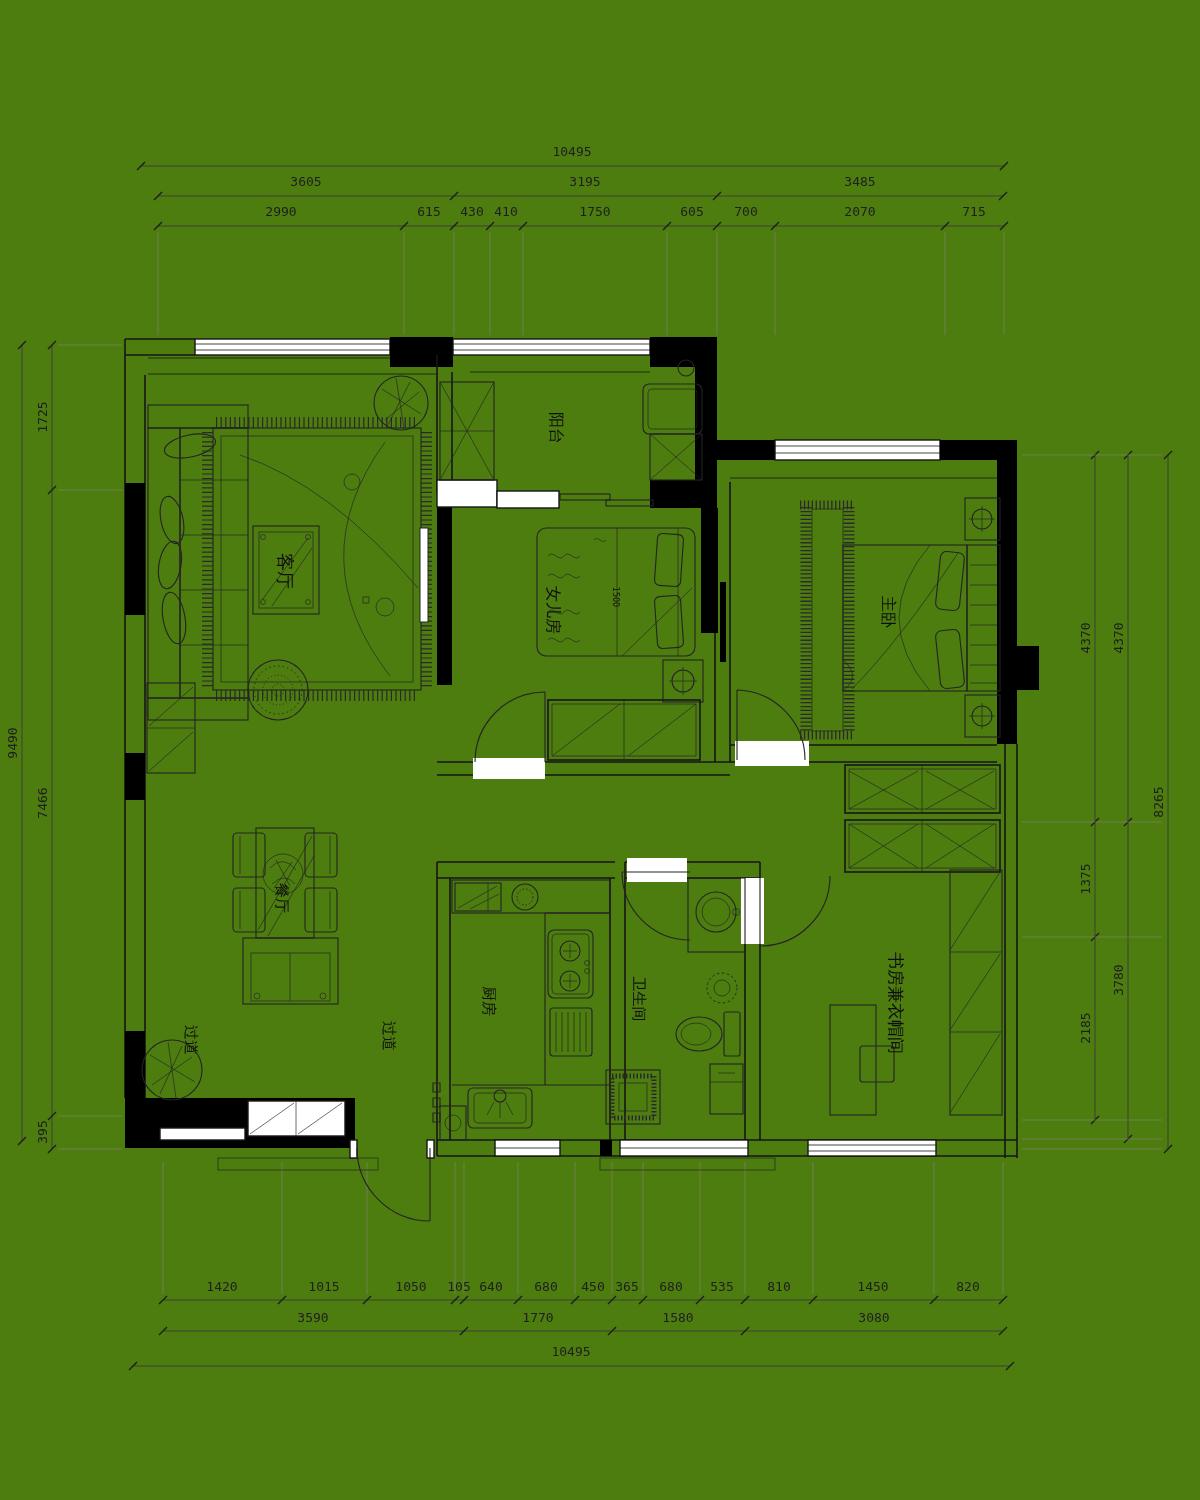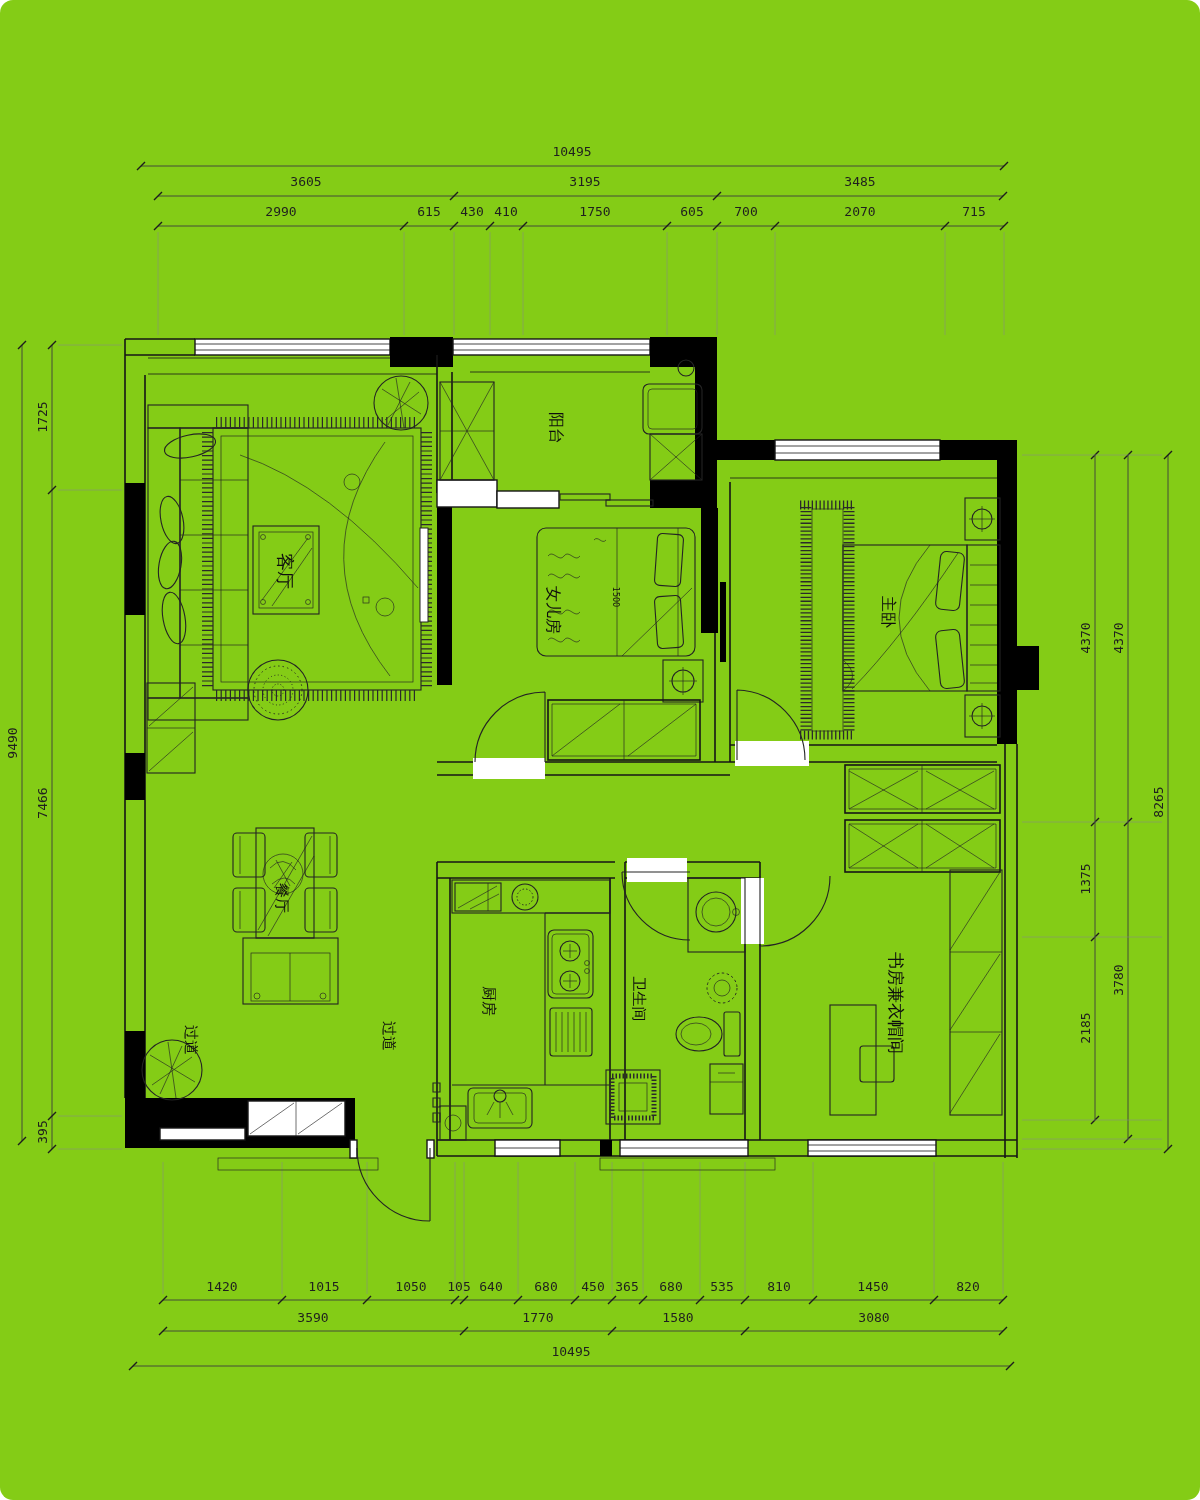--- a/index.html
+++ b/index.html
@@ -1,16 +1,16 @@
 <!DOCTYPE html>
 <html><head>
 <meta charset="utf-8">
 <style>
   html,body{margin:0;padding:0;background:#fff;}
-  .stage{width:1200px;height:1500px;position:relative;background:#84cc16;border-radius:13px;}
+  .stage{width:1200px;height:1500px;position:relative;background:#4d7c0f;}
   svg{display:block;}
   
   .w   {stroke:#161616;stroke-width:1.6;fill:none;}
   .w7  {stroke:#161616;stroke-width:.8;fill:none;}
   .wf  {stroke:#161616;stroke-width:1.4;fill:#ffffff;}
   .wb  {fill:#000000;stroke:none;}
   .f   {stroke:#242424;stroke-width:1.1;fill:none;}
   .f6  {stroke:#242424;stroke-width:.65;fill:none;}
   .ff  {stroke:#242424;stroke-width:1;fill:#ffffff;}
   .dot {stroke:#242424;stroke-width:.9;fill:none;}

